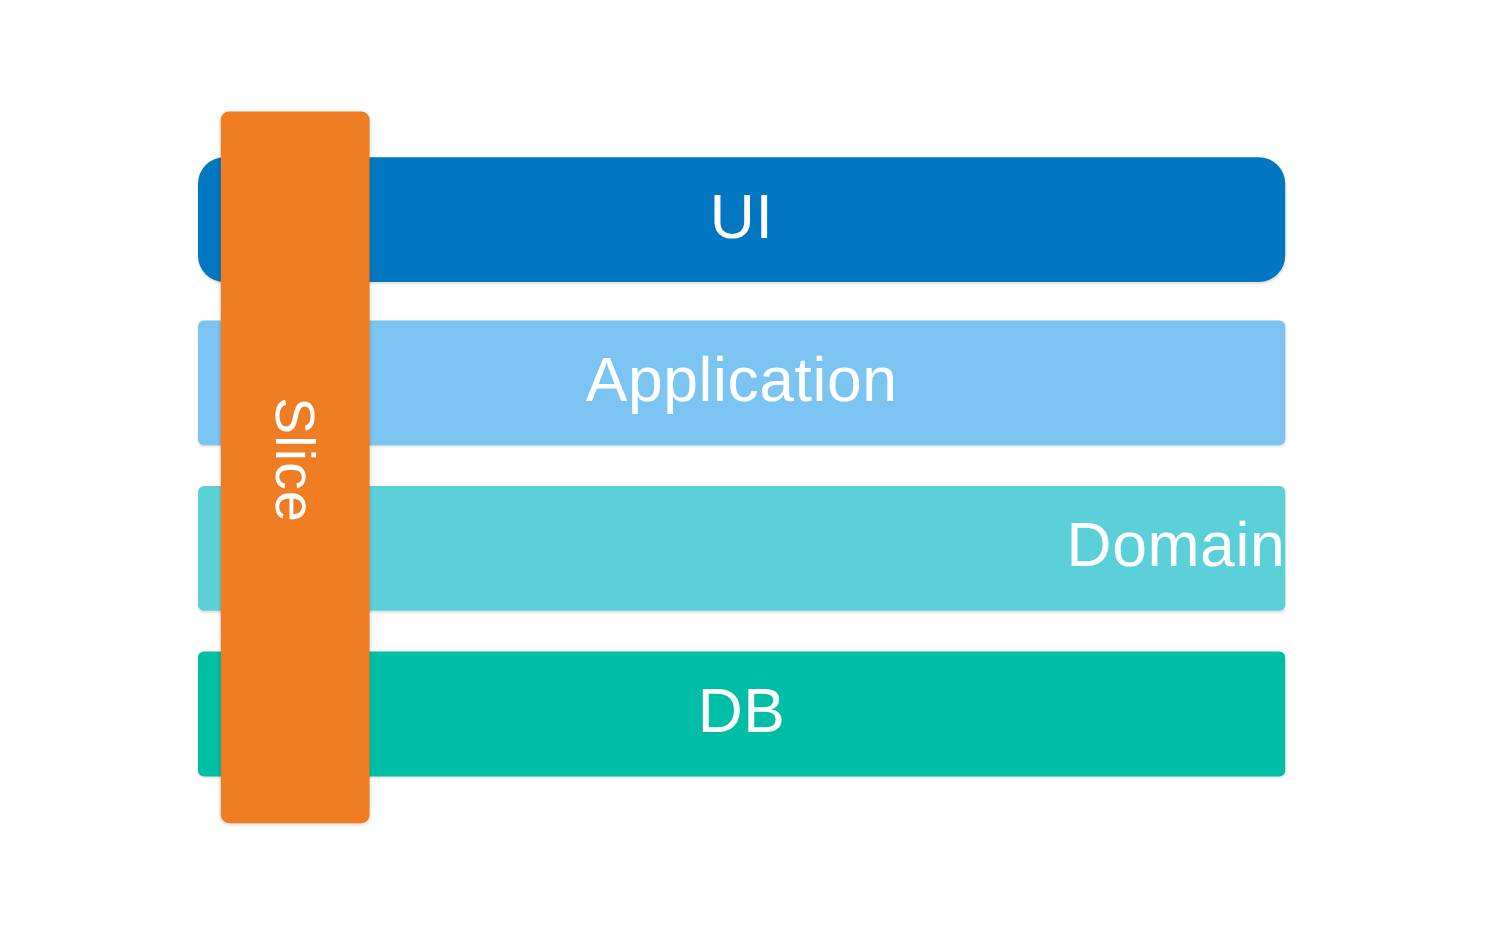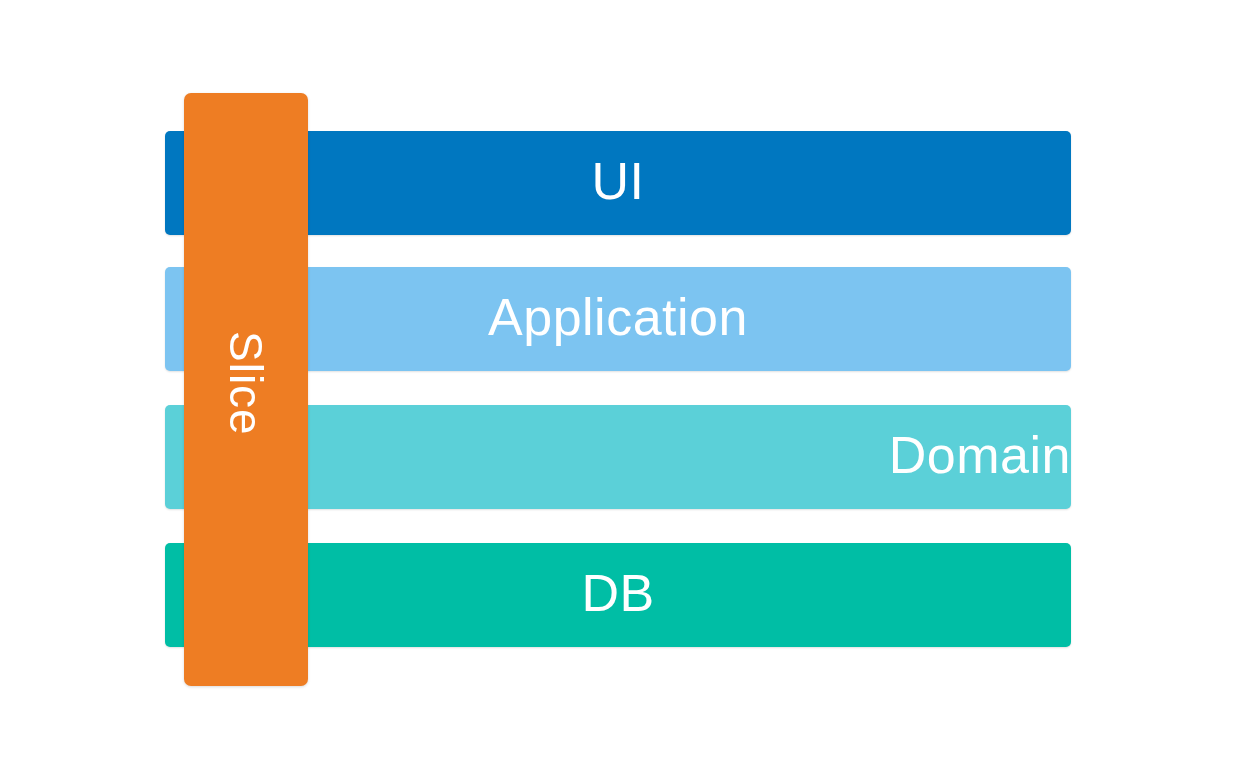--- a/index.html
+++ b/index.html
@@ -58,21 +58,21 @@
     line-height: 1;
     letter-spacing: 1px;
     transform: translateY(-6px);
   }
 </style>
 </head>
 <body>
 
 <div class="stage">
 
-  <div class="layer-bar pos-0" style="background-color: rgb(0, 119, 192);">
+  <div class="layer-bar pos-0" style="background-color: rgb(0, 119, 192); border-radius: 22px;">
     <span class="layer-label">UI</span>
   </div>
 
   <div class="layer-bar pos-1" style="background-color: rgb(124, 196, 241);">
     <span class="layer-label">Application</span>
   </div>
 
   <div class="layer-bar pos-2" style="background-color: rgb(91, 208, 216); justify-content: flex-end;">
     <span class="layer-label">Domain</span>
   </div>

